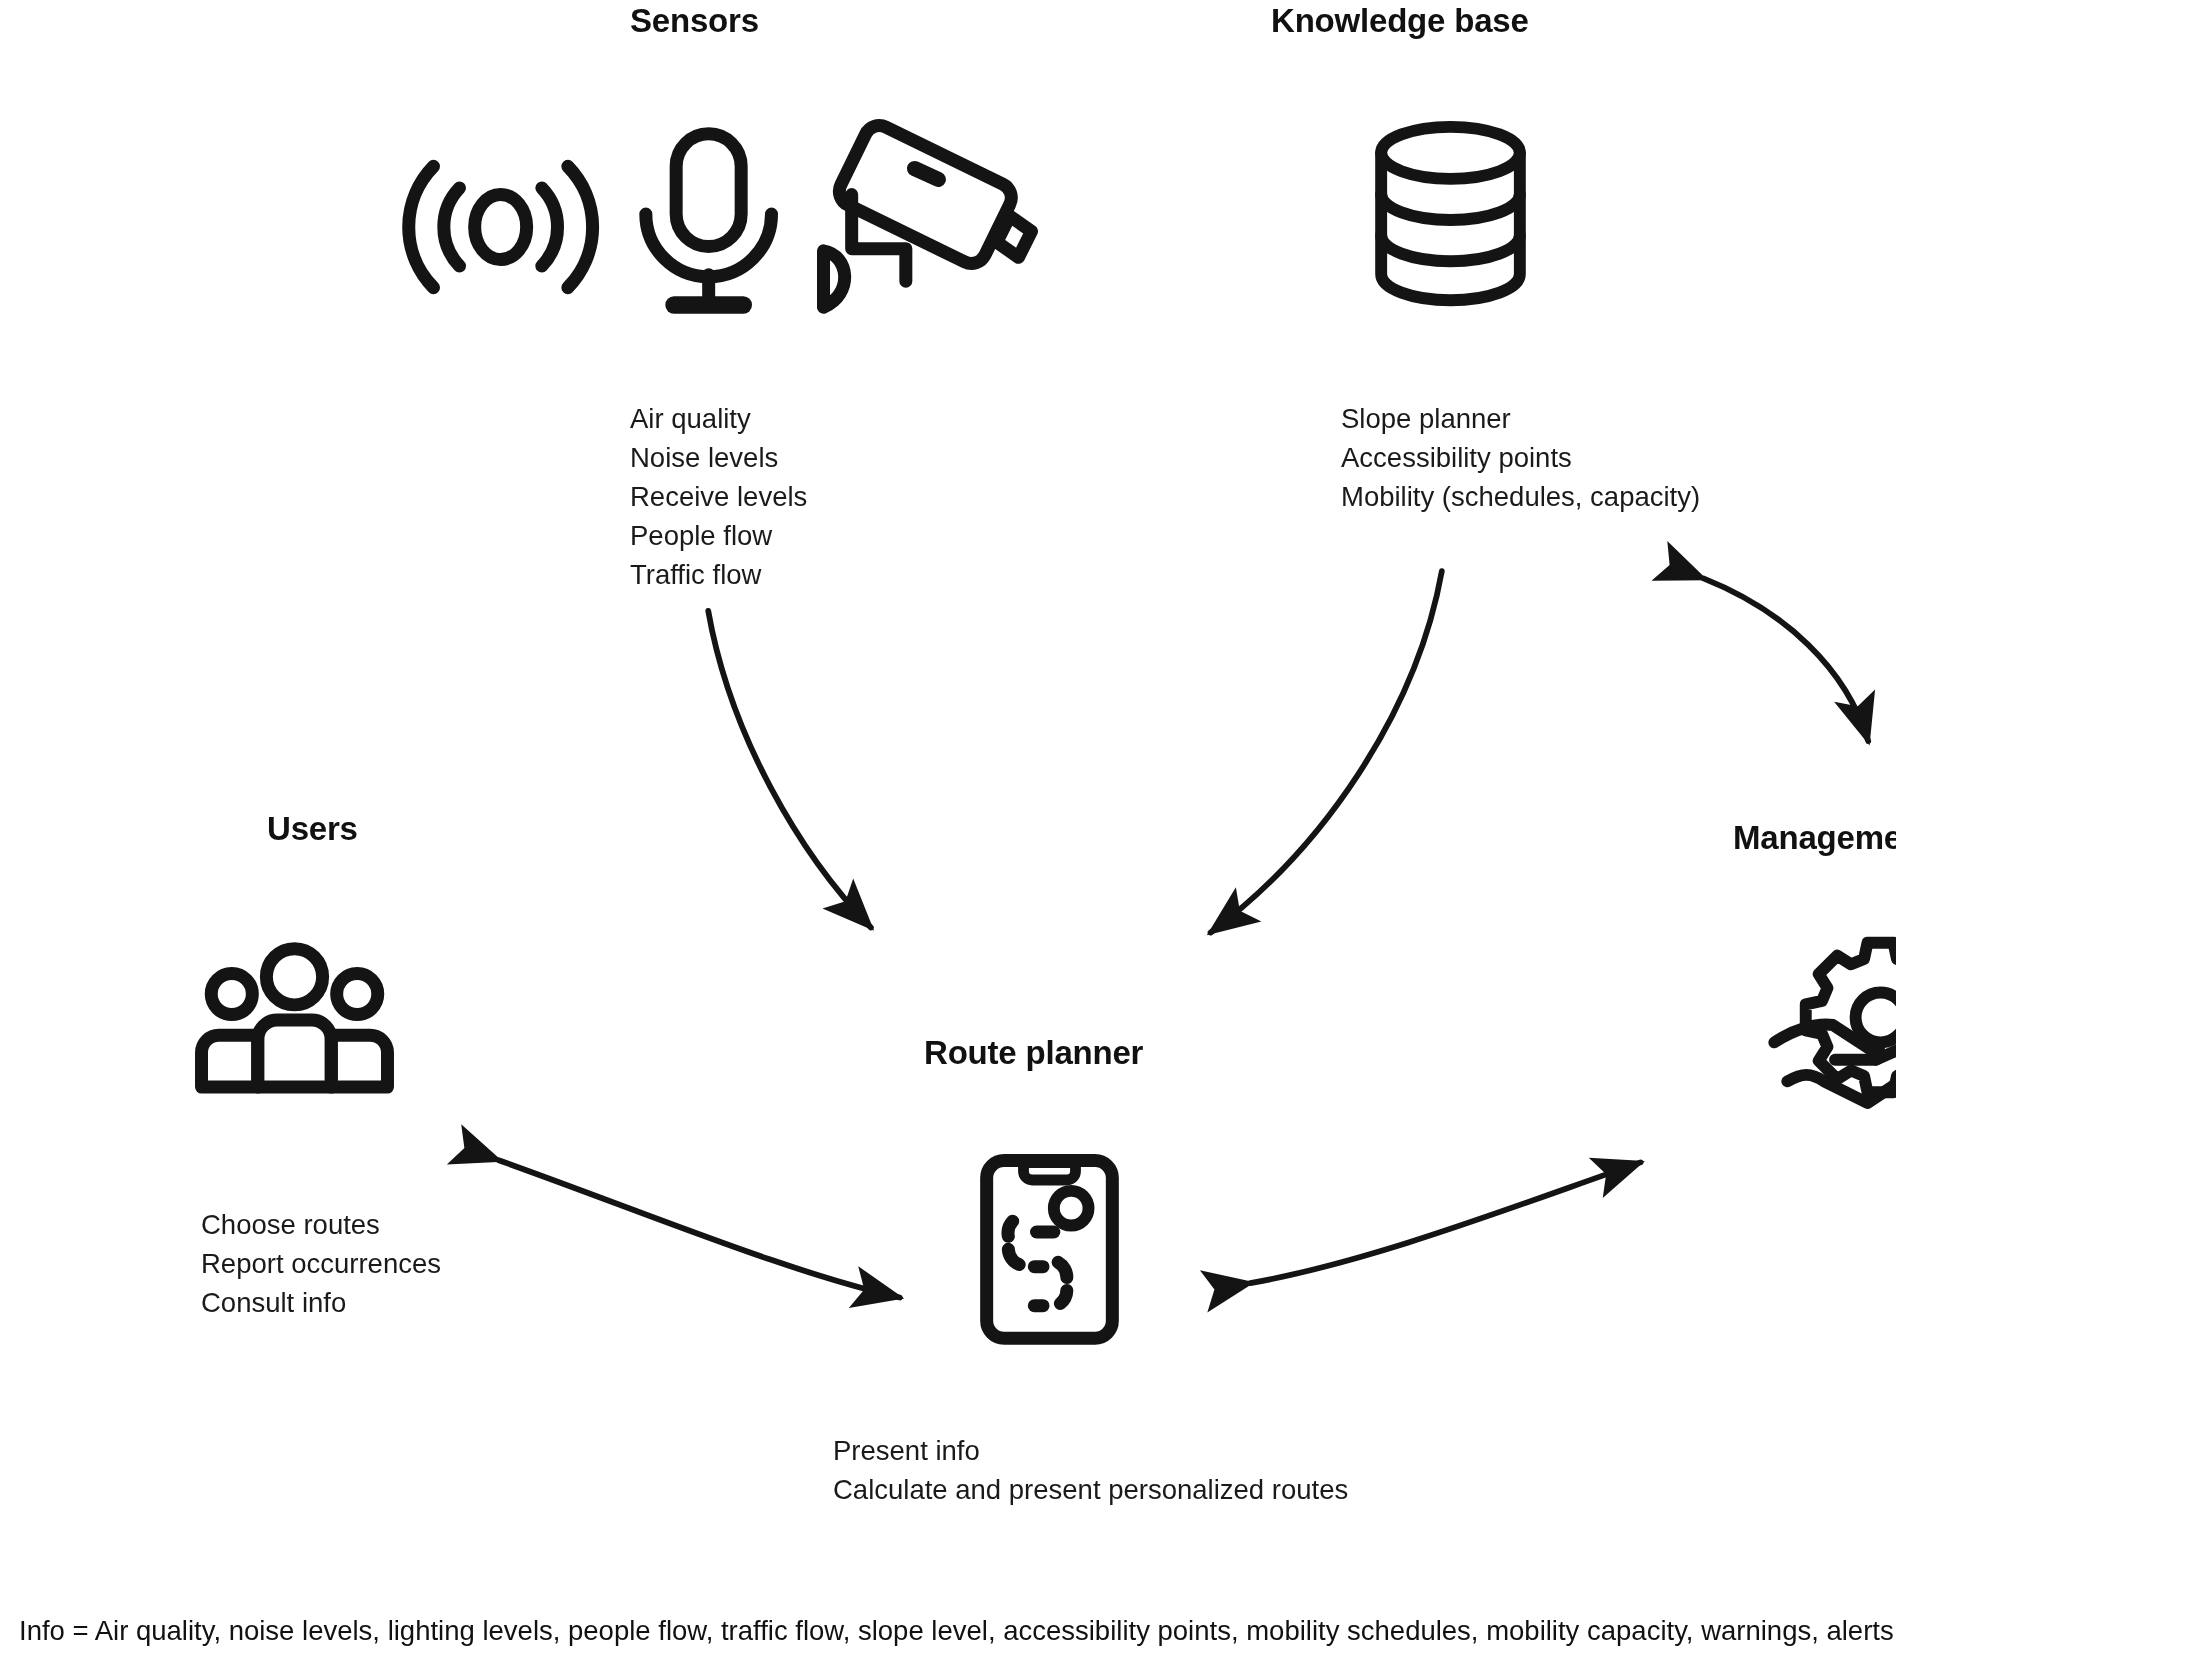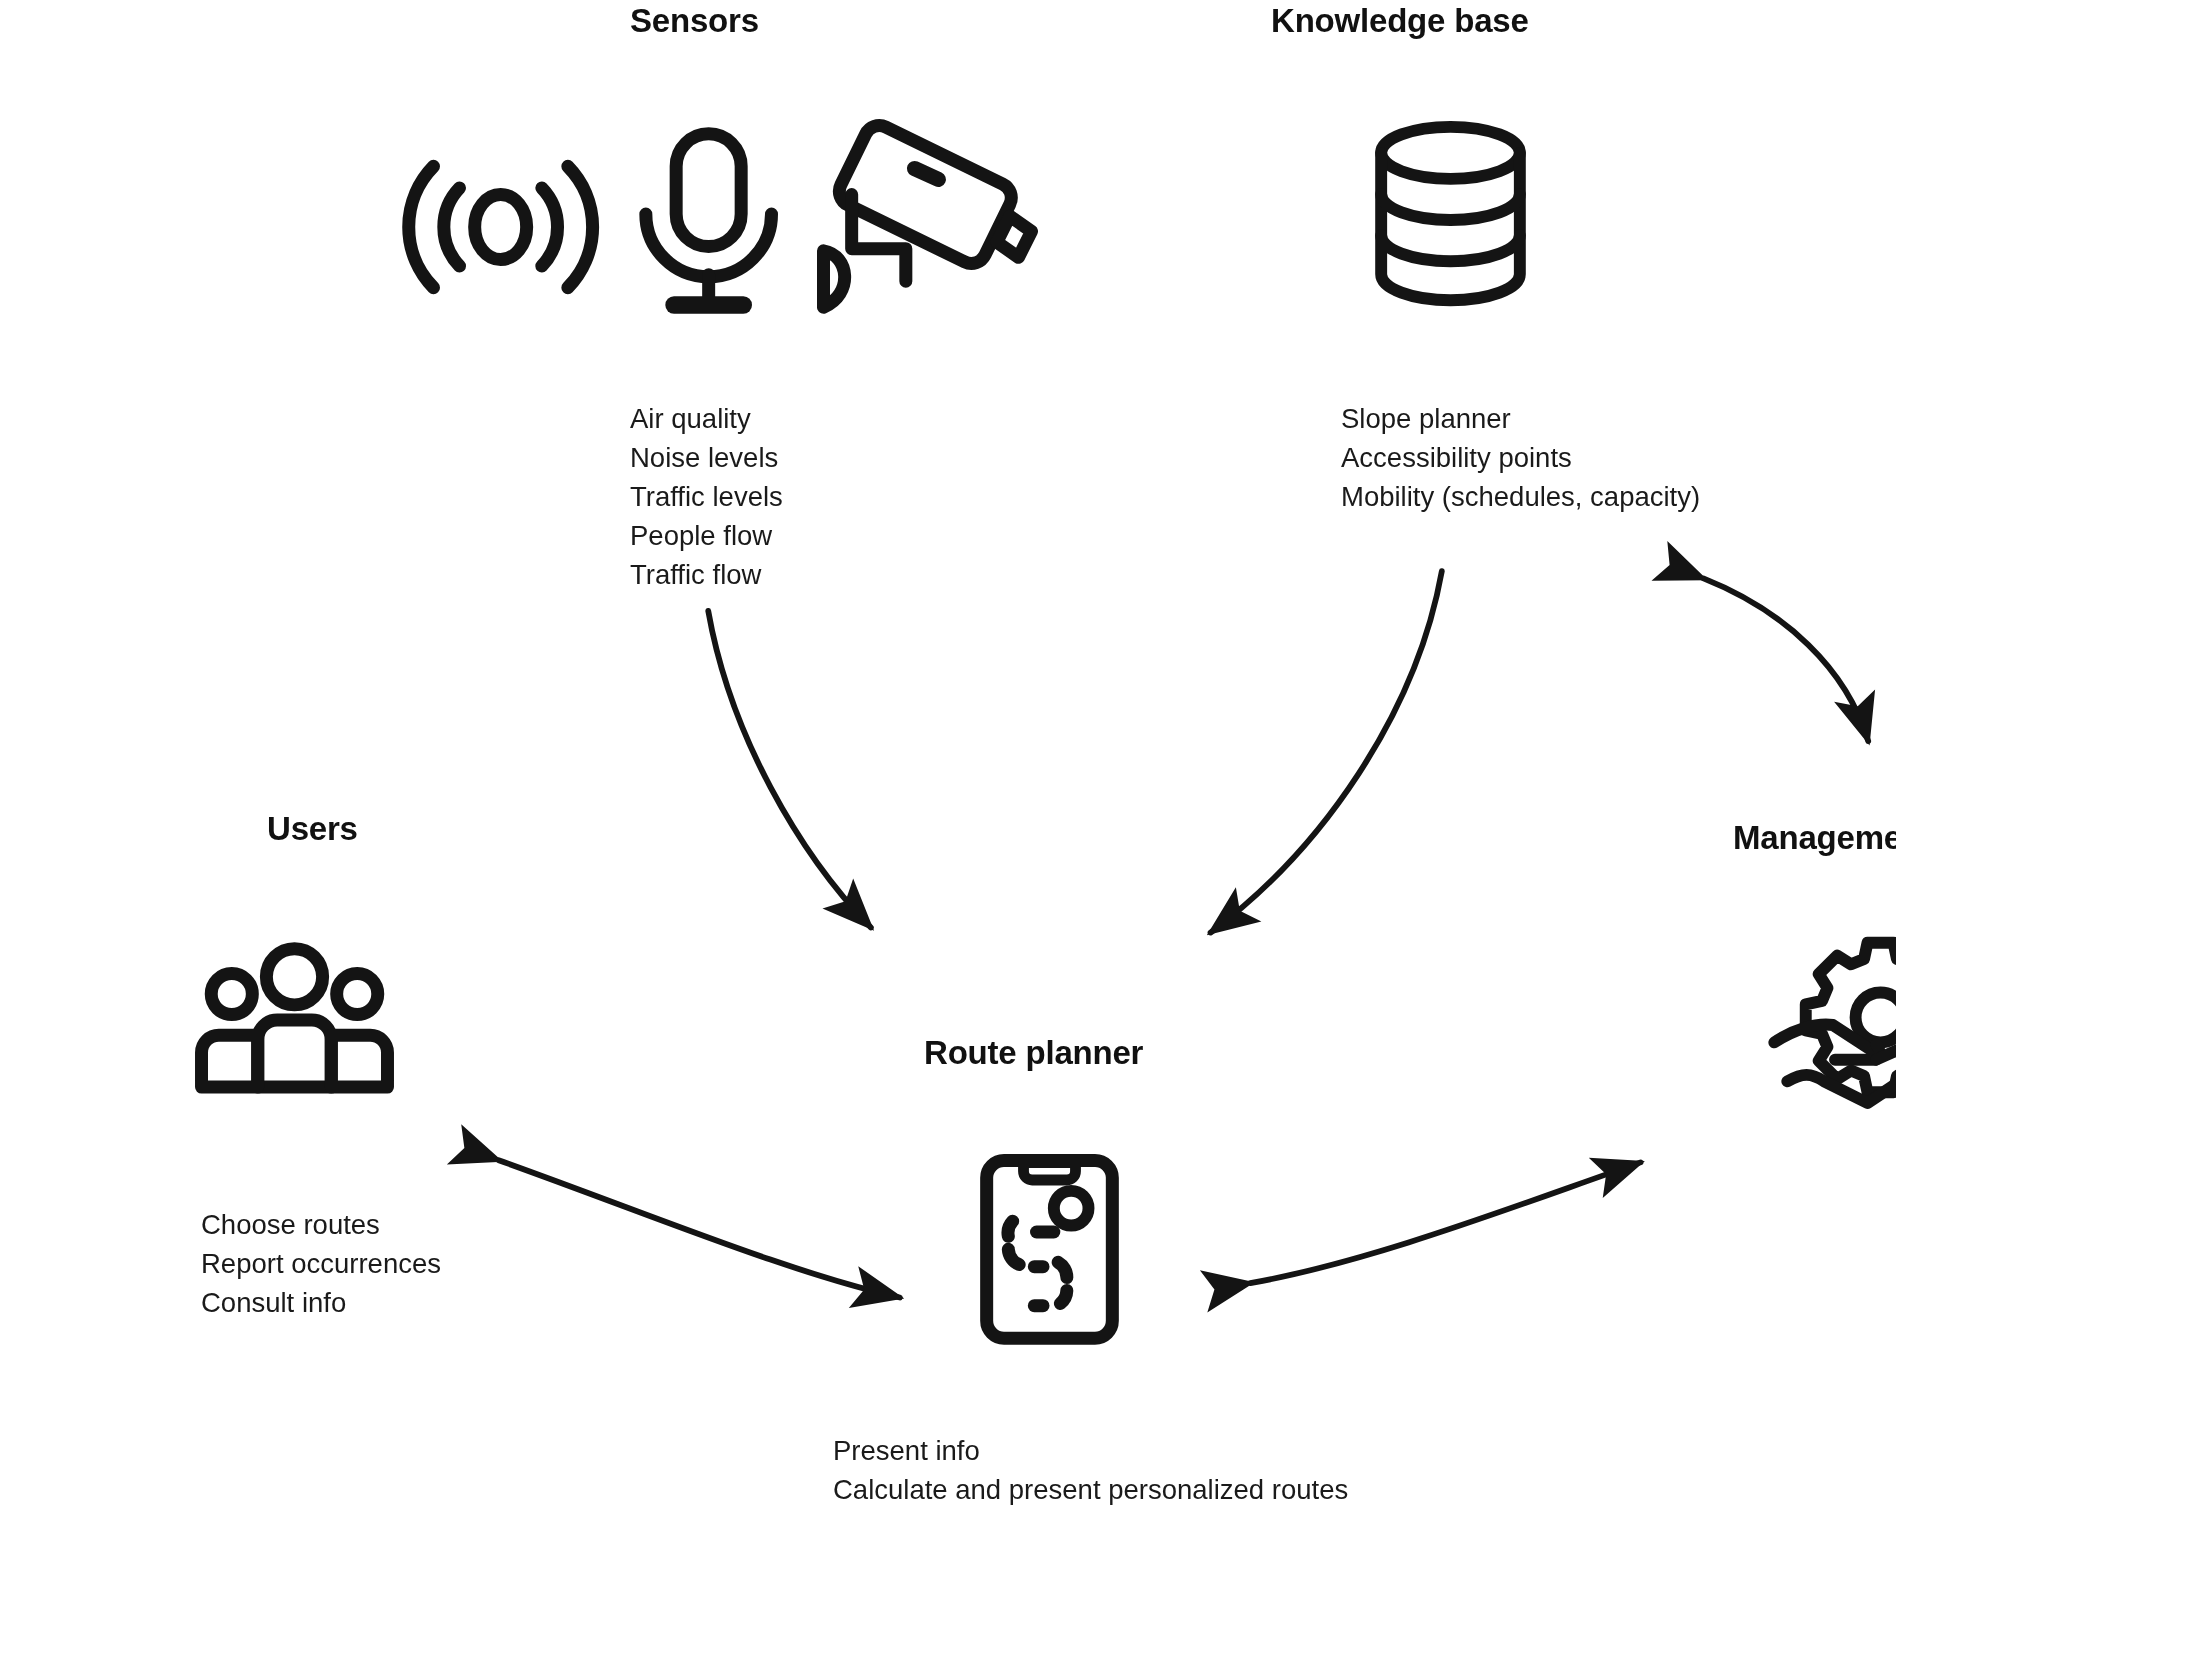--- a/index.html
+++ b/index.html
@@ -112,21 +112,21 @@
         <path class="stroke-ico" d="M88,40 L98,47 L92,59 L82,52 Z" stroke-width="6"></path>
         <path class="stroke-ico" d="M15,30 L15,55 L40,55 L40,70" stroke-width="6"></path>
         <path class="stroke-ico" d="M2,56 C 14,58 16,76 2,82 Z" stroke-width="6"></path>
       </g>
     </svg>
   </div>
 
   <div class="abs node-list" style="left:630px; top:379px;">
     <div>Air quality</div>
     <div>Noise levels</div>
-    <div>Traffic levels</div>
+    <div>Receive levels</div>
     <div>People flow</div>
     <div>Traffic flow</div>
   </div>
 
   <div class="abs node-title" style="left:1271px; top:2.9px;">Knowledge base</div>
 
   <div class="abs" style="left:1353px; top:116px;">
     <svg class="icon" width="195" height="195" viewBox="0 0 90 90">
       <ellipse class="stroke-ico" cx="45" cy="17" rx="32" ry="12" stroke-width="5.5"></ellipse>
       <path class="stroke-ico" d="M13,17 L13,73 A 32,12 0 0 0 77,73 L77,17" stroke-width="5.5"></path>
@@ -191,15 +191,16 @@
       <path class="stroke-ico" d="M41,63 A 8,8 0 0 1 38,69" stroke-width="6"></path>
       <path class="stroke-ico" d="M26,70 L30,70" stroke-width="6"></path>
     </svg>
   </div>
 
   <div class="abs node-list" style="left:833px; top:1411px;">
     <div>Present info</div>
     <div>Calculate and present personalized routes</div>
   </div>
 
+  <div class="abs caption" style="left:19px; top:1613px;">Info = Air quality, noise levels, lighting levels, people flow, traffic flow, slope level, accessibility points, mobility schedules, mobility capacity, warnings, alerts</div>
 
 </div>
 
 
 </body></html>

